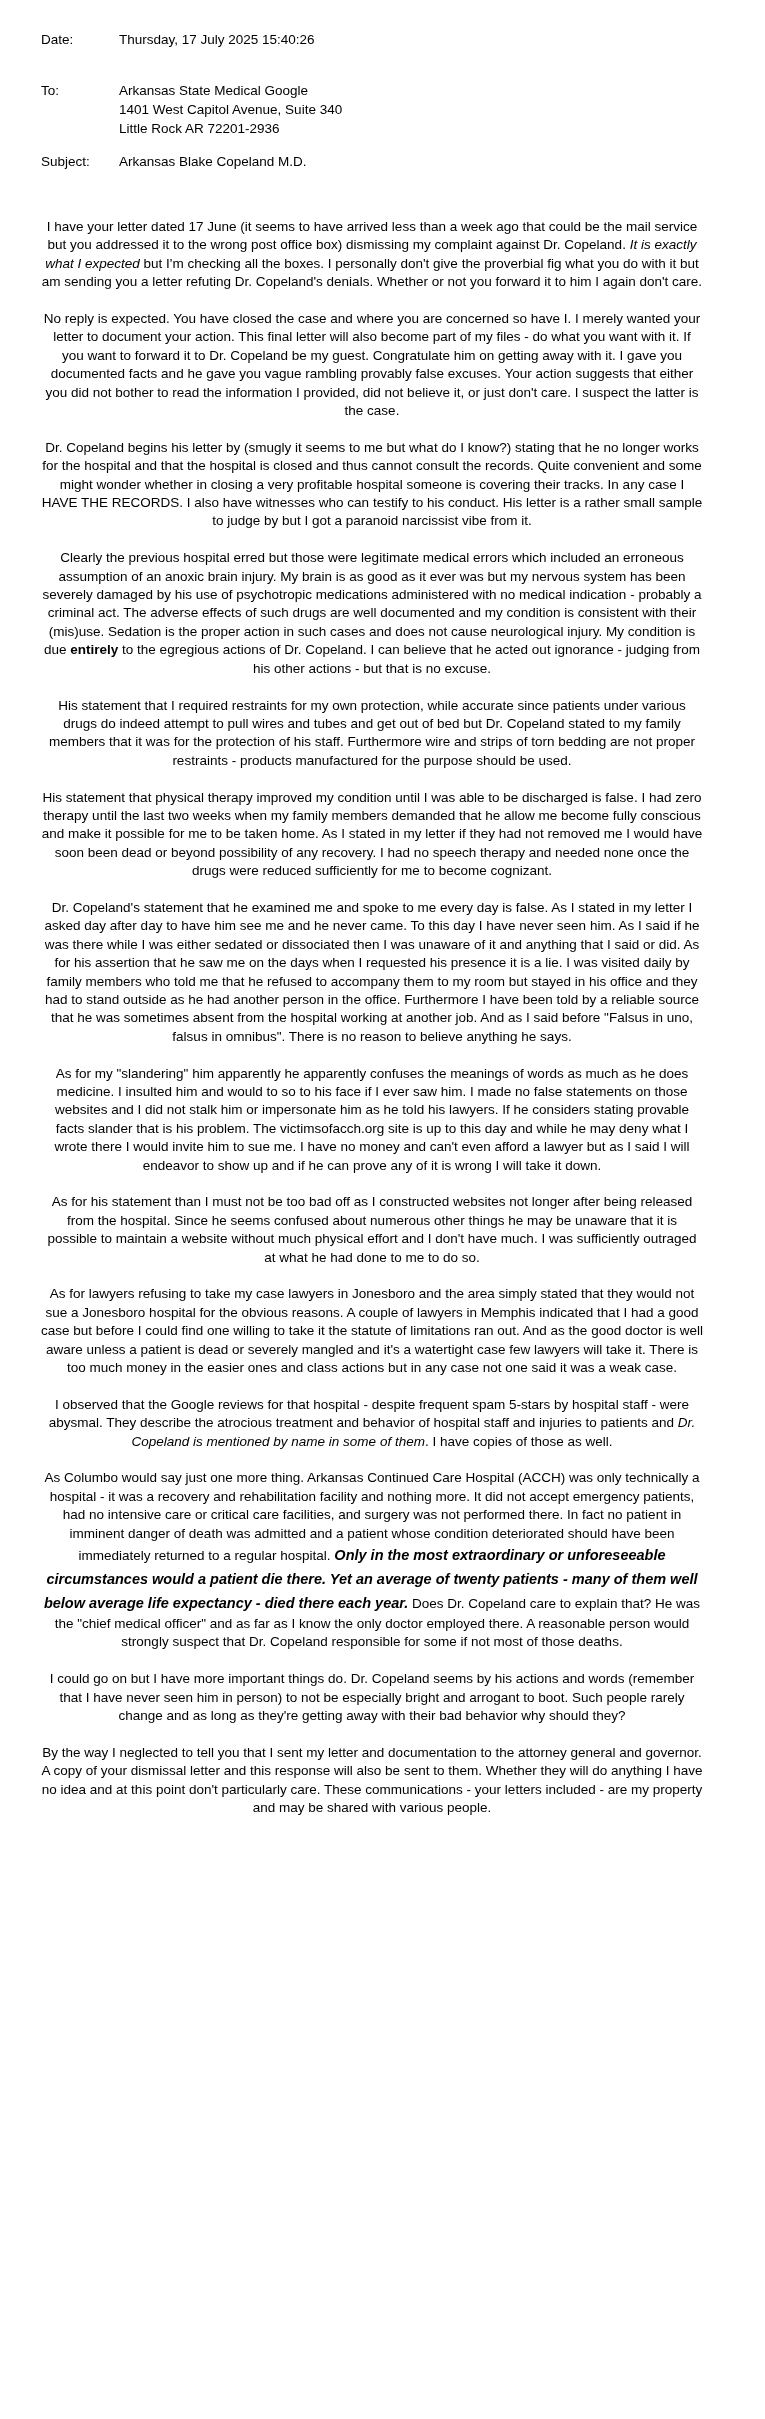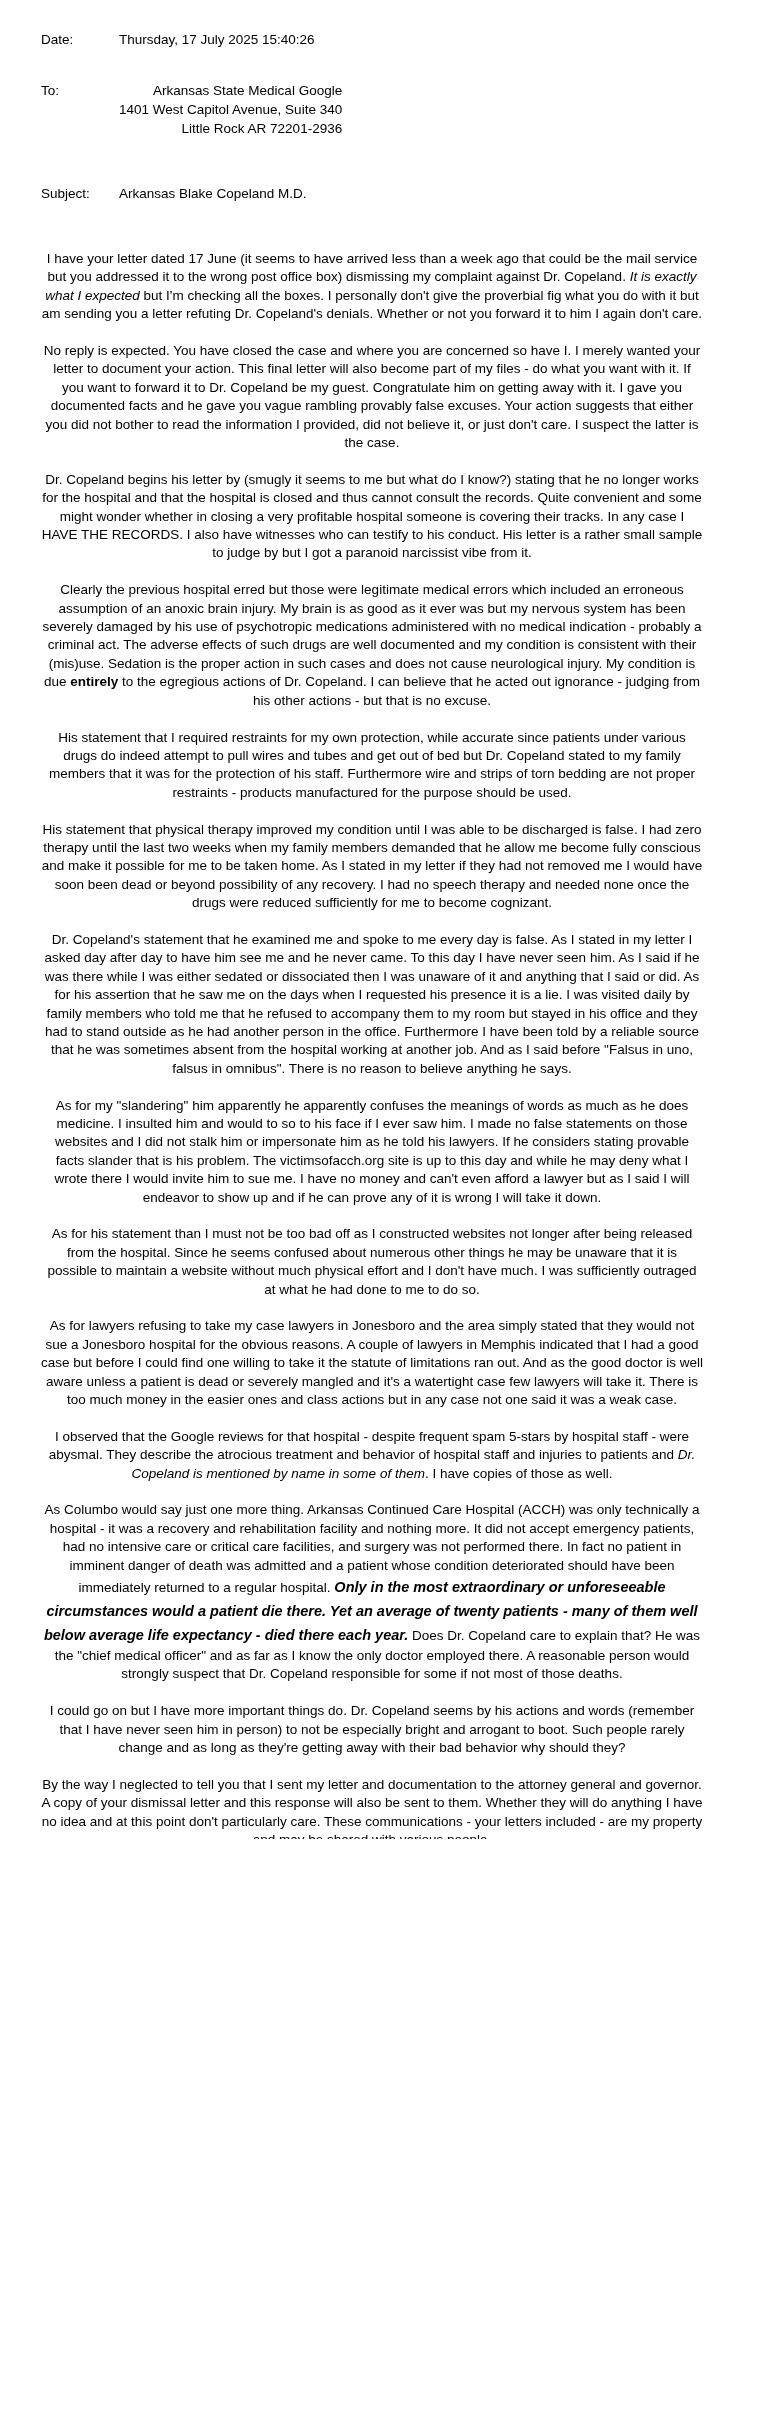--- a/index.html
+++ b/index.html
@@ -6,26 +6,26 @@
   .page{
     position:relative;
     width:765px;height:1839px;
     background:#ffffff;color:#000;
     font-family:"Liberation Sans",sans-serif;
     overflow:hidden;
   }
   .header{padding-top:30px;}
   .hrow{display:flex;align-items:flex-start;margin-left:41px;font-size:13.5px;line-height:19px;}
   .hlabel{width:78px;flex:0 0 78px;}
-  .hvalue{white-space:nowrap;text-align:right;}
+  .hvalue{white-space:nowrap;}
   .from-row{margin-top:13px;}
   .redaction{background:#000000;}
   .from-redaction{width:180px;height:65px;}
   .to-row{margin-top:32px;}
-  .subject-row{margin-top:46px;}
+  .subject-row{margin-top:14px;}
   .letter-body{
     margin:47px 0 0 41px;
     width:662px;
     font-size:13.5px;line-height:18.4px;
     text-align:left;
   }
   .para{margin:0 0 18.4px 0;text-align:center;}
   .para:last-child{margin-bottom:8px;}
   .run-normal{font-style:normal;font-weight:normal;}
   .run-italic{font-style:italic;}

